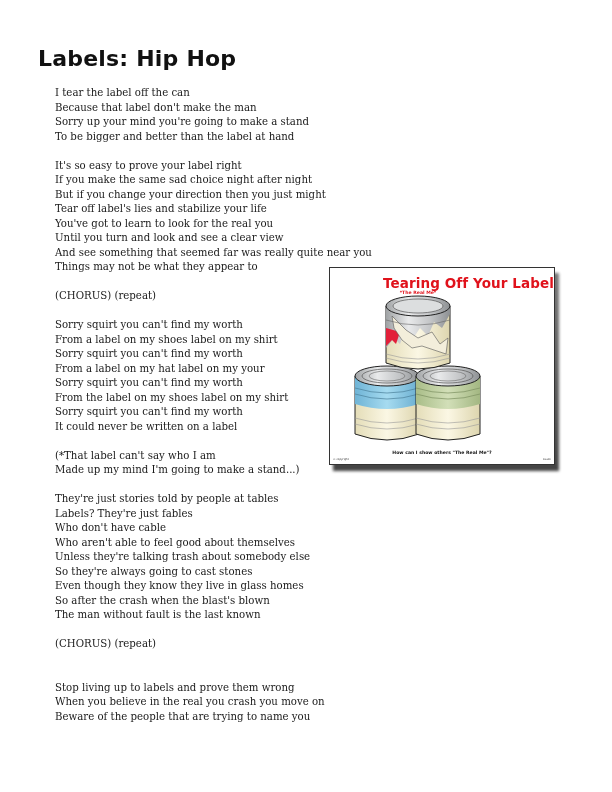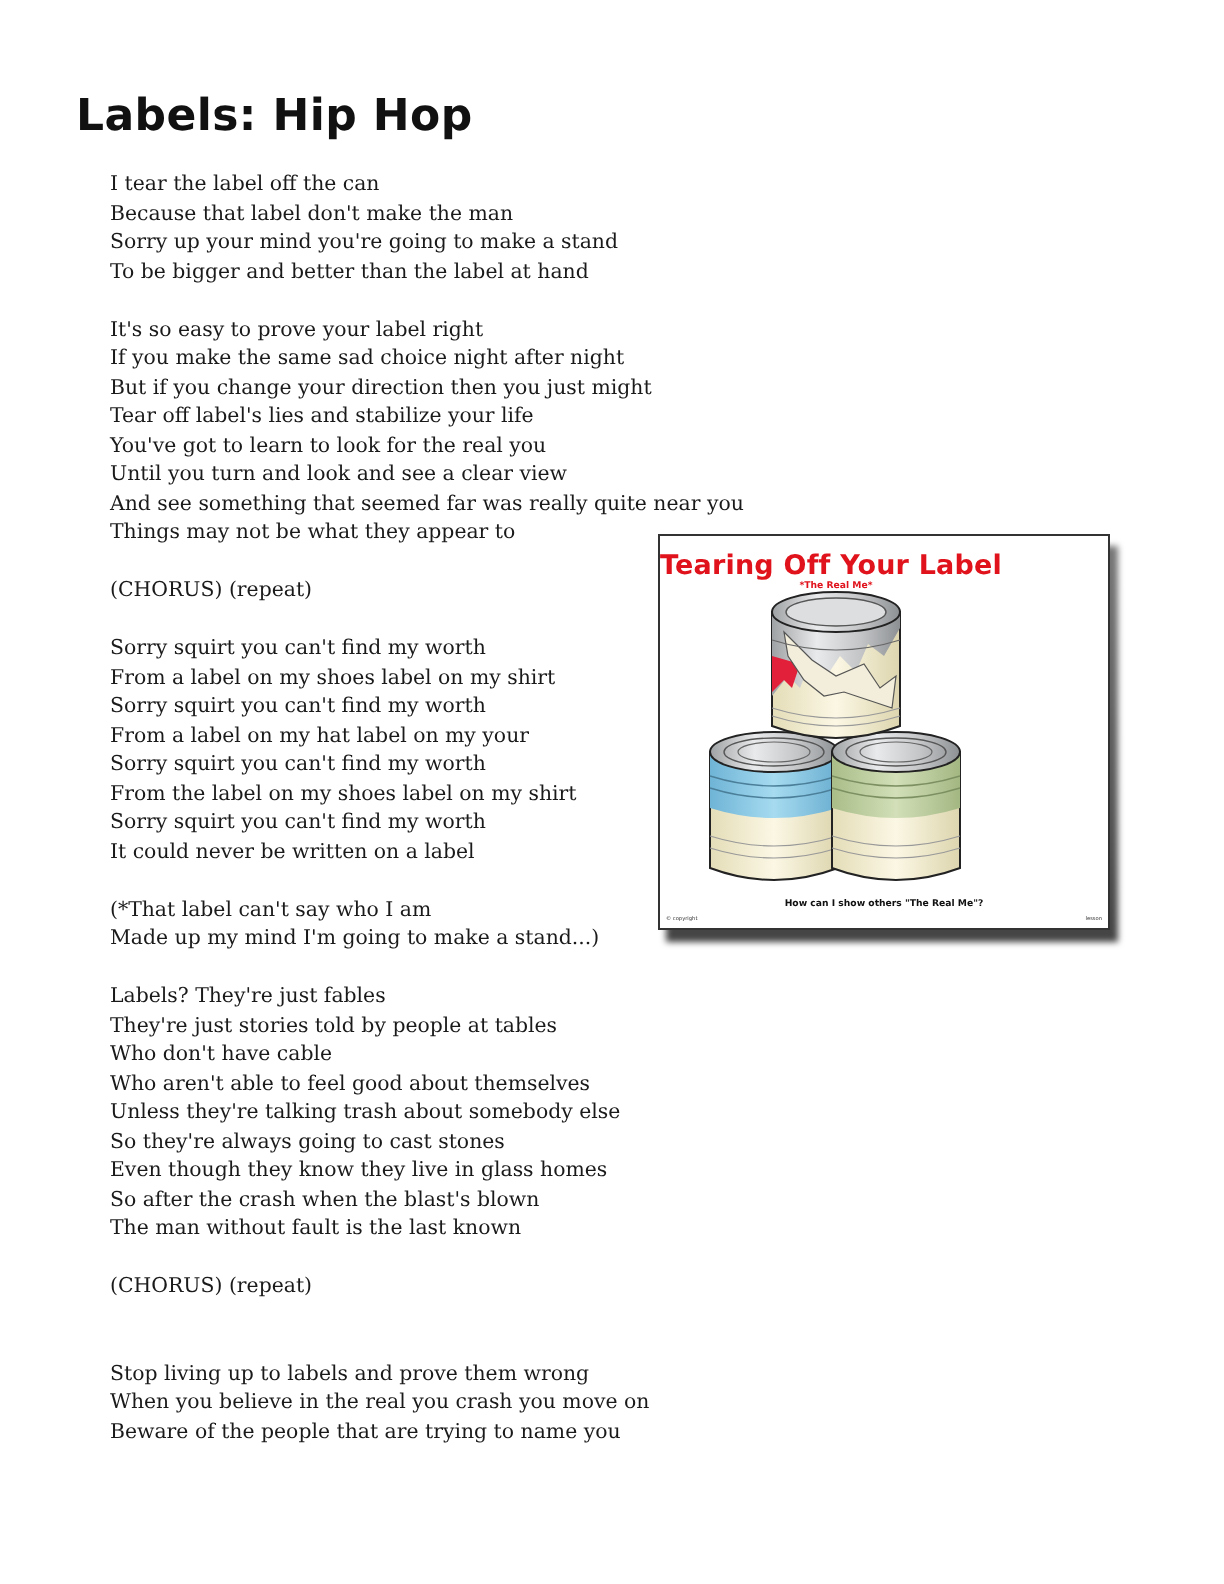--- a/index.html
+++ b/index.html
@@ -23,21 +23,21 @@
   .poster-shadow {
     position: absolute; left: 4px; top: 6px; width: 226px; height: 198px;
     background: linear-gradient(#777, #444);
     filter: blur(1.5px);
   }
   .poster {
     position: absolute; left: 0; top: 0; width: 224px; height: 196px;
     background: #fff; border: 1px solid #333;
   }
   .poster-title {
-    position: absolute; left: 0; width: 224px; top: 7px; text-align: left;
+    position: absolute; left: 0; width: 224px; top: 7px; text-align: right;
     font-family: "DejaVu Sans", sans-serif; font-weight: bold; font-size: 13.5px;
     color: #e0121b; letter-spacing: 0.1px;
   }
   .poster-caption {
     position: absolute; left: 0; width: 224px; top: 182px; text-align: center;
     font-family: "DejaVu Sans", sans-serif; font-weight: bold; font-size: 4.6px; color: #111;
   }
   .poster-foot-left, .poster-foot-right {
     position: absolute; top: 190px; font-family: "DejaVu Sans", sans-serif;
     font-size: 2.6px; color: #333;
@@ -90,22 +90,22 @@
   </div>
   <div class="gap"></div>
 
   <div>
     <div class="line">(*That label can't say who I am</div>
     <div class="line">Made up my mind I'm going to make a stand...)</div>
   </div>
   <div class="gap"></div>
 
   <div>
+    <div class="line">They're just stories told by people at tables</div>
     <div class="line">Labels? They're just fables</div>
-    <div class="line">They're just stories told by people at tables</div>
     <div class="line">Who don't have cable</div>
     <div class="line">Who aren't able to feel good about themselves</div>
     <div class="line">Unless they're talking trash about somebody else</div>
     <div class="line">So they're always going to cast stones</div>
     <div class="line">Even though they know they live in glass homes</div>
     <div class="line">So after the crash when the blast's blown</div>
     <div class="line">The man without fault is the last known</div>
   </div>
   <div class="gap"></div>
 

